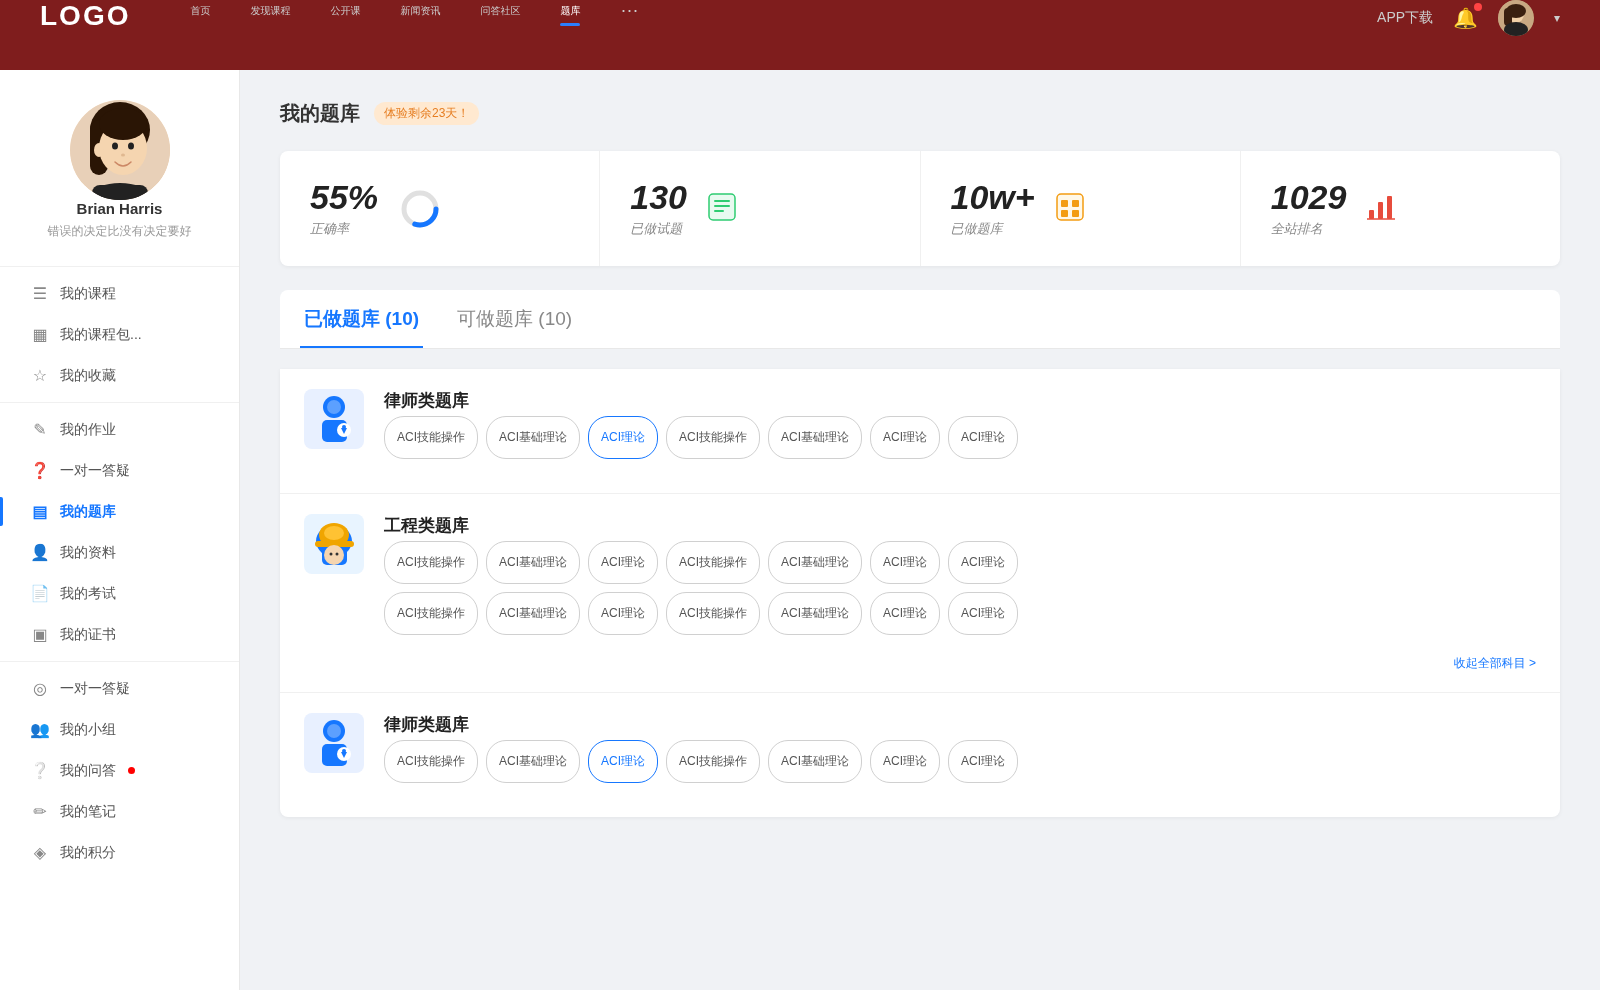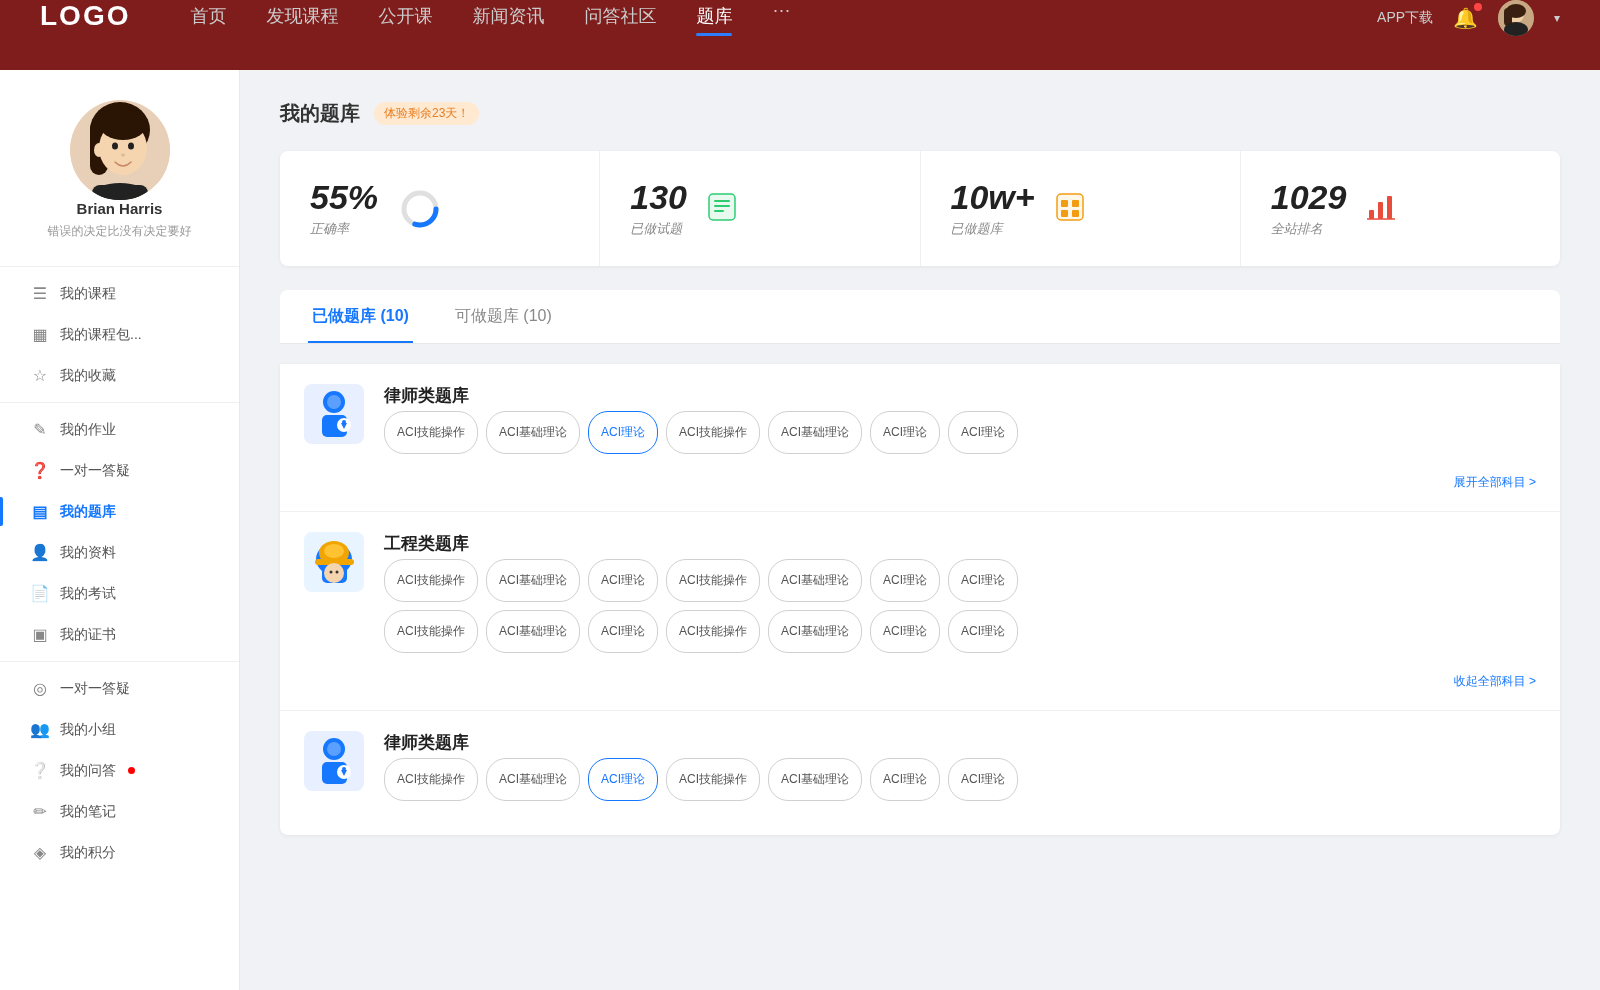--- a/index.html
+++ b/index.html
@@ -21,21 +21,21 @@
       letter-spacing: 2px;
       margin-right: 60px;
     }
     .navbar-menu {
       display: flex;
       gap: 40px;
       flex: 1;
     }
     .navbar-menu-item {
       color: #ccc;
-      font-size: 18px;
+      font-size: 10px;
       cursor: pointer;
       padding: 4px 0;
       position: relative;
     }
     .navbar-menu-item.active {
       color: #fff;
     }
     .navbar-menu-item.active::after {
       content: '';
       position: absolute;
@@ -243,25 +243,24 @@
       display: flex;
       gap: 30px;
       margin-bottom: 20px;
       border-bottom: 1px solid #e8e8e8;
       background: #fff;
       padding: 0 20px;
       border-radius: 8px 8px 0 0;
     }
     .tab-item {
       padding: 16px 4px;
-      font-size: 16px;
+      font-size: 19px;
       color: #888;
       cursor: pointer;
       position: relative;
-      margin-left: 8px;
     }
     .tab-item.active {
       color: #1677ff;
       font-weight: 600;
     }
     .tab-item.active::after {
       content: '';
       position: absolute;
       bottom: 0; left: 0; right: 0;
       height: 2px;
@@ -563,21 +562,20 @@
                 <span class="tag">ACI技能操作</span>
                 <span class="tag">ACI基础理论</span>
                 <span class="tag active">ACI理论</span>
                 <span class="tag">ACI技能操作</span>
                 <span class="tag">ACI基础理论</span>
                 <span class="tag">ACI理论</span>
                 <span class="tag">ACI理论</span>
               </div>
             </div>
           </div>
-          <div class="qbank-expand">展开全部科目 &gt;</div>
         </div>
 
         <div class="qbank-card">
           <div class="qbank-card-header">
             <div class="qbank-icon-wrap qbank-icon-engineer">
               <svg width="45" height="50" viewBox="0 0 45 50">
 
                 <ellipse cx="22" cy="22" rx="18" ry="16" fill="#1677ff"></ellipse>
                 <rect x="6" y="20" width="33" height="10" rx="5" fill="#1677ff"></rect>
                 <rect x="10" y="26" width="25" height="20" rx="5" fill="#1677ff"></rect>

